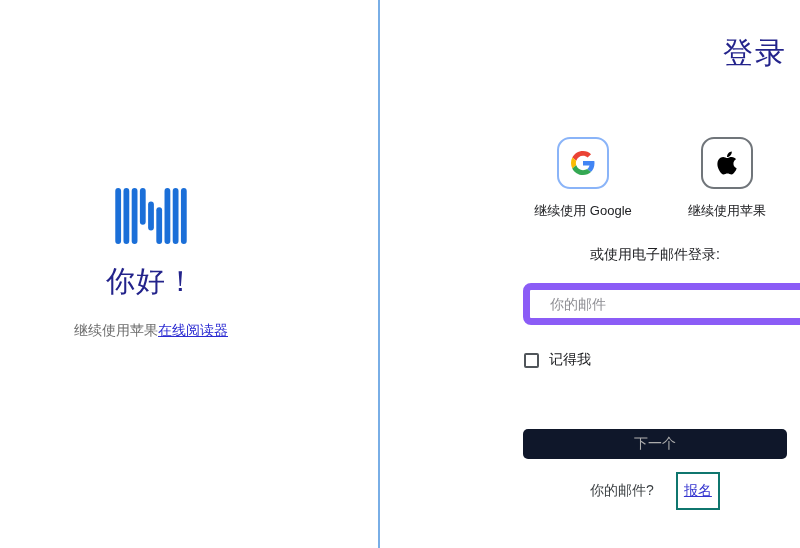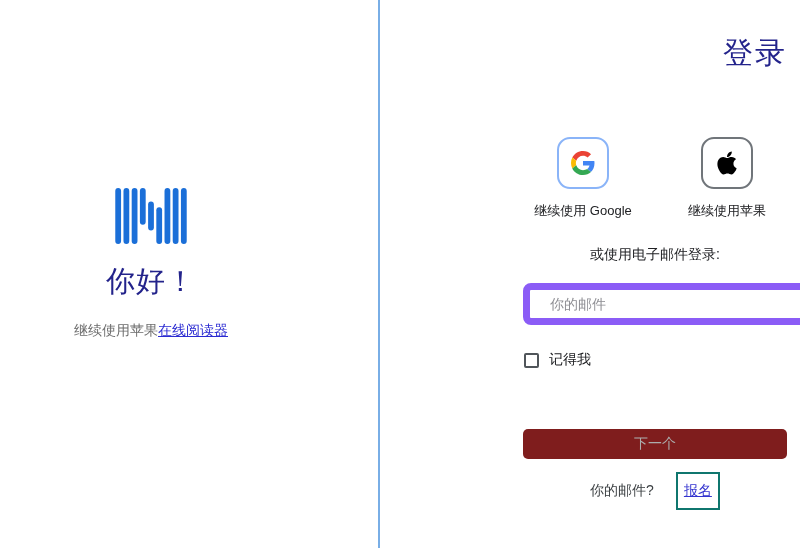--- a/index.html
+++ b/index.html
@@ -67,21 +67,21 @@
     display:flex; align-items:center; gap:10px;
   }
   .checkbox {
     width:15px; height:15px; background:#fff;
     border:2px solid #50555a; border-radius:2px; cursor:pointer;
   }
   .remember-label { font-size:14px; color:#202124; }
 
   .next-btn {
     position:absolute; top:429px; left:0; width:264px; height:30px;
-    background:#7f1d1d; border:none; border-radius:5px;
+    background:#0f172a; border:none; border-radius:5px;
     color:#acacac; font-size:14px; cursor:default;
     font-family:"Liberation Sans", sans-serif;
   }
 
   .signup-row {
     position:absolute; top:472px; left:0; width:100%;
     display:flex; justify-content:center; align-items:center; gap:22px;
   }
   .no-account { font-size:14px; color:#3c4043; }
   .signup-box {

